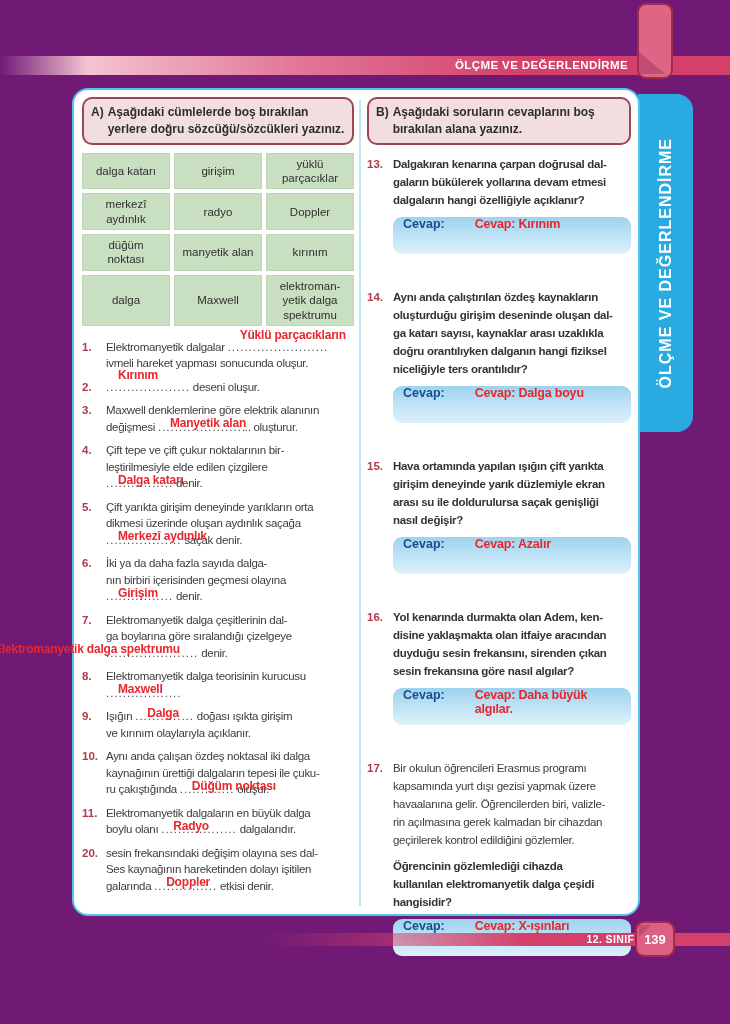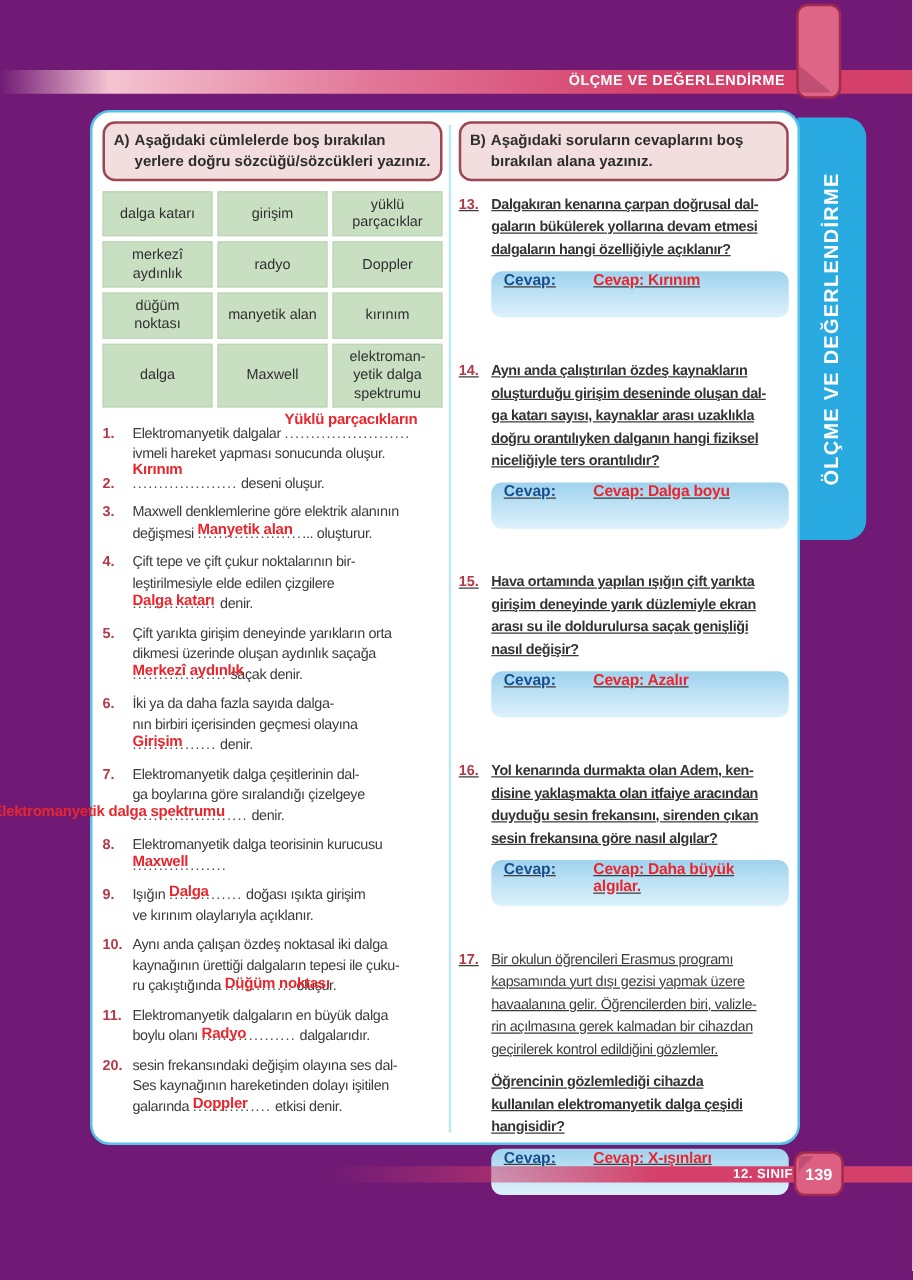--- a/index.html
+++ b/index.html
@@ -59,27 +59,27 @@
     display:flex; align-items:center; justify-content:center; text-align:center;
     font-size:11.5px; color:#2f2f2f; white-space:pre-line; line-height:1.25; padding:3px 2px;
   }
   
   .questions-a { margin-top:13px; }
   .qa { display:flex; margin-bottom:7px; }
   .qa .qnum { width:24px; flex:none; font-weight:bold; color:#b23a48; font-size:11.5px; line-height:16.5px; }
   .qa .qbody { flex:1; font-size:11.5px; letter-spacing:-0.3px; line-height:16.5px; color:#3c3c3c; }
   .blank { position:relative; white-space:nowrap; letter-spacing:1px; color:#4a4a4a; }
   .blank .ans {
-    position:absolute; left:0; bottom:1px; color:#e8262d; font-weight:bold;
+    position:absolute; left:12px; bottom:1px; color:#e8262d; font-weight:bold;
     white-space:nowrap; letter-spacing:-0.2px; font-size:12px;
   }
   .blank .ans.lift { bottom:9px; }
   .blank .ans.ov { left:-112px; }
   
-  .questions-b { margin-top:10px;text-decoration:underline; }
+  .questions-b { margin-top:10px; }
   .qb { display:flex; margin-bottom:34px; }
   .qb .qnum { width:26px; flex:none; font-weight:bold; color:#b23a48; font-size:11.5px; line-height:18px; }
   .qb .qbody { flex:1; }
   .qpar {
     font-size:11.5px; letter-spacing:-0.3px; line-height:18px; color:#3c3c3c;
     white-space:pre-line; margin-bottom:8px;
   }
   .qpar.bold { font-weight:bold; color:#333333; }
   .cevap {
     margin-top:2px; height:37px; border-radius:9px;

